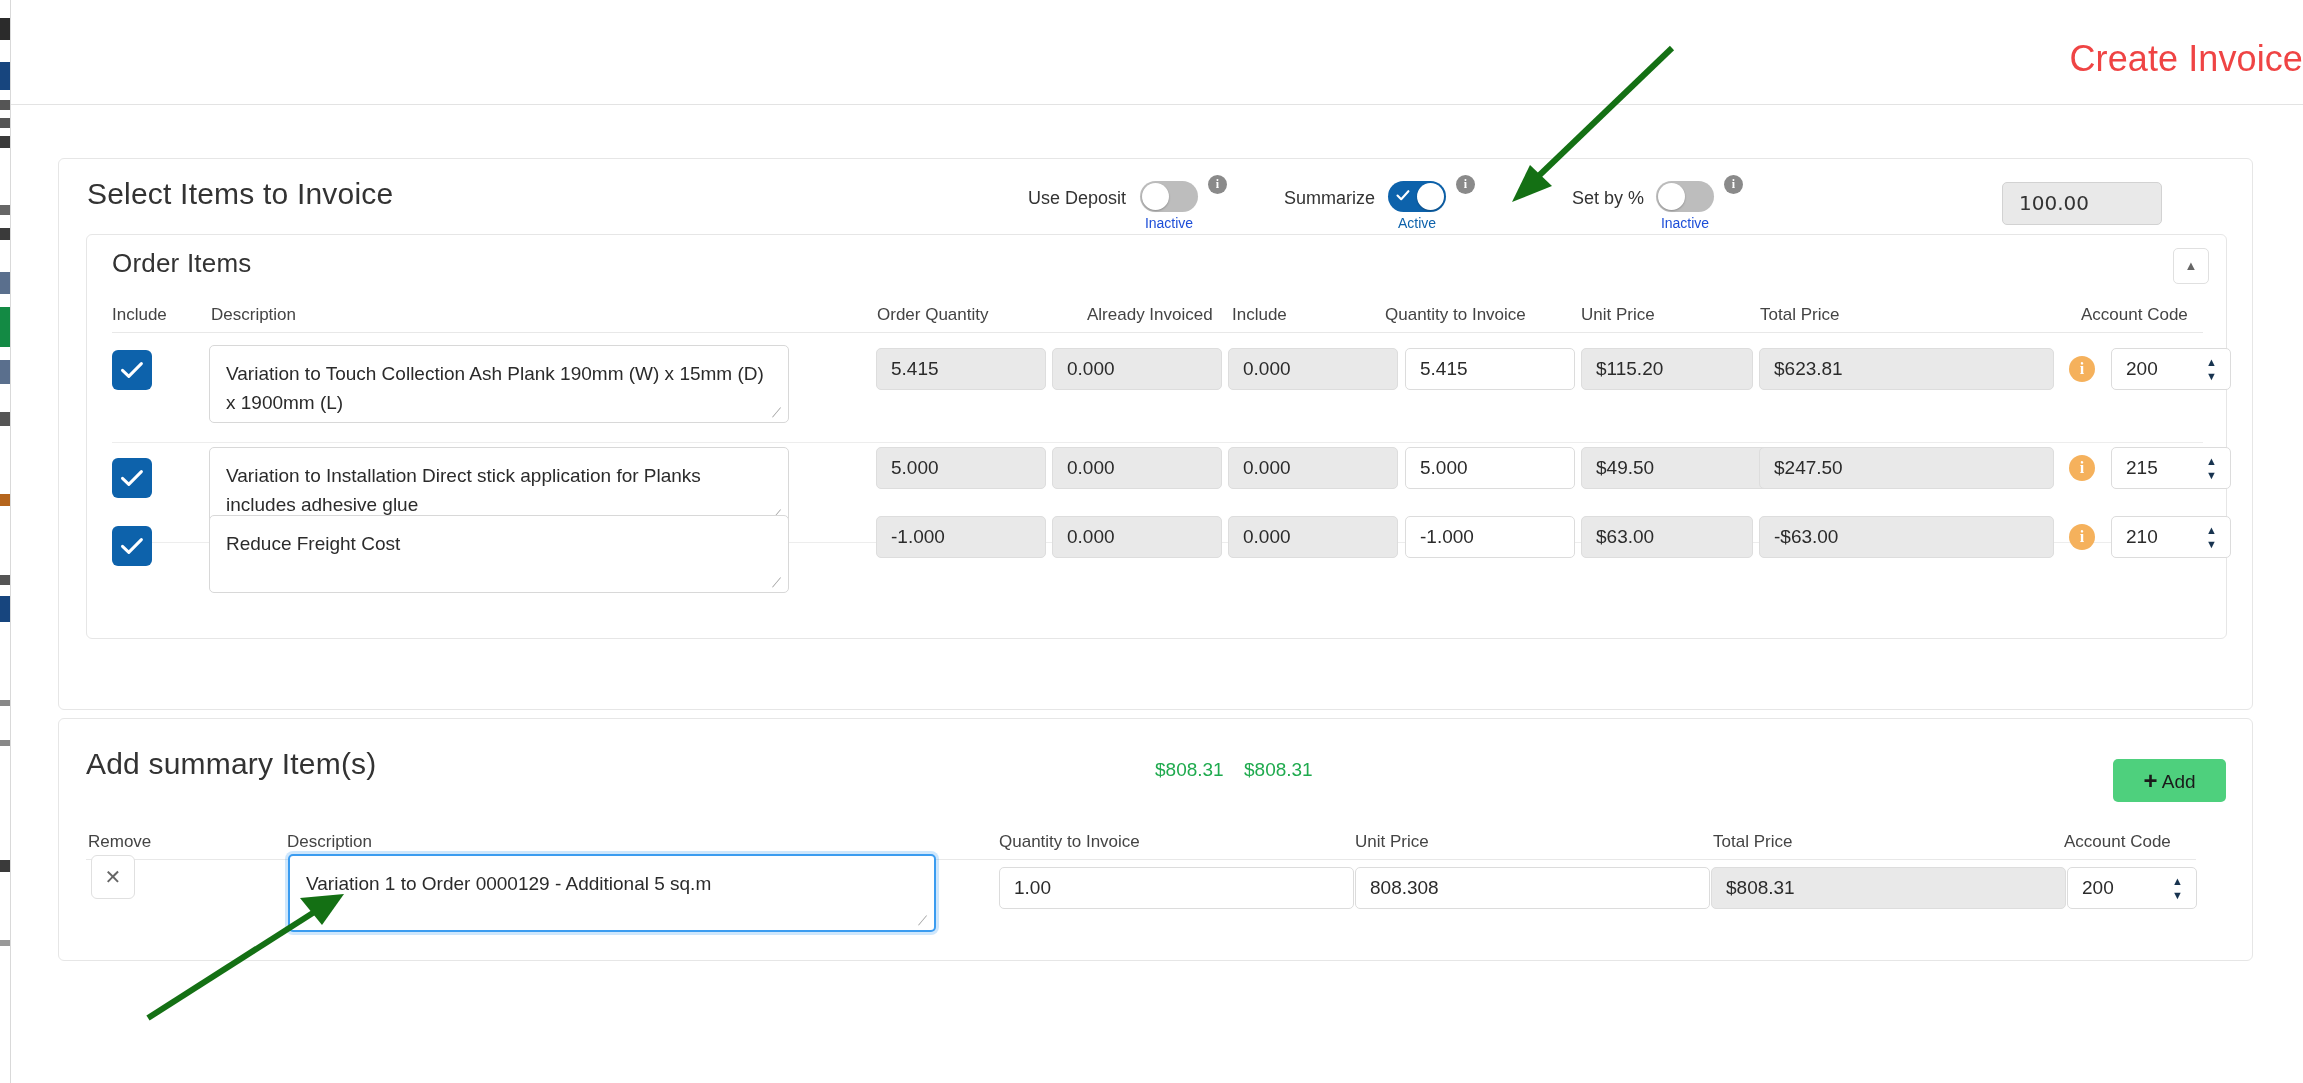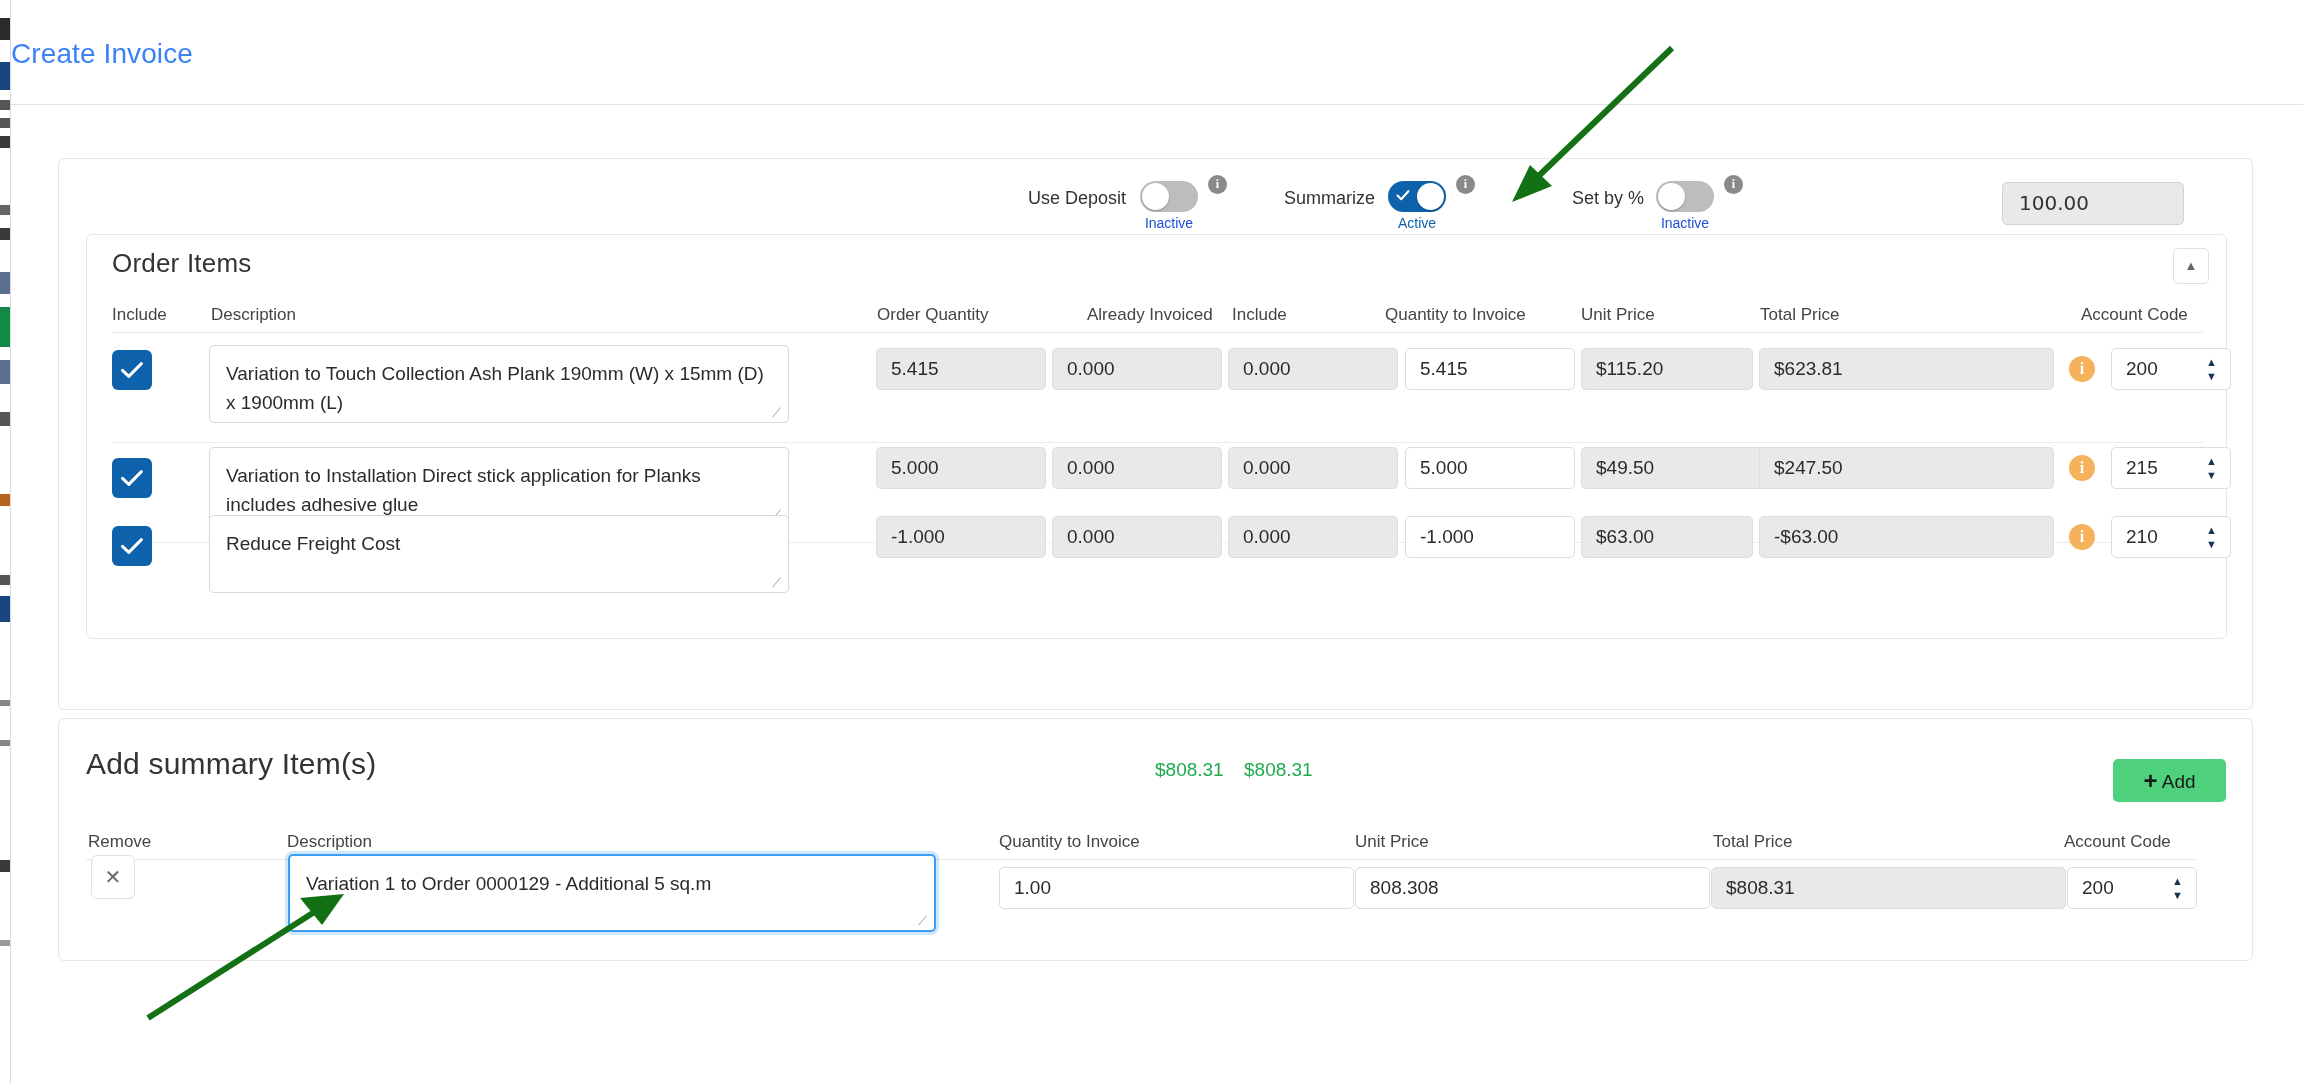--- a/index.html
+++ b/index.html
@@ -25,22 +25,22 @@
     position:absolute; left:11px; top:0; right:0; bottom:0;
     background:#fff;
   }
   #topbar {
     position:absolute; left:0; top:0; right:0; height:105px;
     background:#fff;
     border-bottom:1px solid #e3e3e3;
   }
   #modal-title {
     position:absolute; left:0; right:0; top:38px;
-    text-align:left;
-    font-size:28px; font-weight:400; color:#3b82f6;
+    text-align:right;
+    font-size:36px; font-weight:400; color:#ef4444;
     letter-spacing:.1px;
   }
 
   
   .panel {
     position:absolute;
     background:#fff;
     border:1px solid #e6e6e6;
     border-radius:6px;
   }
@@ -76,21 +76,21 @@
     position:absolute; top:34px; left:0; width:58px; text-align:center;
     font-size:14px; color:#1d4ed8; white-space:nowrap;
   }
   .switch.on .state { color:#0d62ab; }
   .info-dot {
     position:absolute; width:19px; height:19px; border-radius:50%;
     background:#8a8a8a; color:#fff; font-size:12px; font-weight:bold;
     text-align:center; line-height:19px; font-family:"Liberation Serif",serif;
   }
   #pct-box {
-    position:absolute; top:182px; left:1991px; width:182px; height:43px;
+    position:absolute; top:182px; left:1991px; width:160px; height:43px;
     background:#e9e9e9; border:1px solid #d2d2d2; border-radius:5px;
     font-size:20px; color:#333; padding:8px 0 0 16px;
     font-family:"DejaVu Sans", sans-serif;
   }
 
   
   #order-items {
     position:absolute; left:27px; top:75px; width:2141px; height:405px;
     border:1px solid #e6e6e6; border-radius:6px; background:#fff;
   }
@@ -185,20 +185,21 @@
   <div class="frag" style="top:940px;height:6px;background:#999;"></div>
 </div>
 
 <div id="modal">
 
   <div id="topbar"></div>
   <div id="modal-title">Create Invoice</div>
 
   <div class="panel" id="panel-select">
 
+    <div class="panel-h1" style="left:28px; top:18px;">Select Items to Invoice</div>
 
     <div class="tg-group" style="left:923px; width:250px; top:8px;">
       <div class="tg-label" style="left:0; width:144px;">Use Deposit</div>
       <div class="switch" style="left:158px;">
         <div class="knob"></div>
         <div class="state">Inactive</div>
       </div>
       <div class="info-dot" style="left:226px; top:8px;">i</div>
     </div>
 

